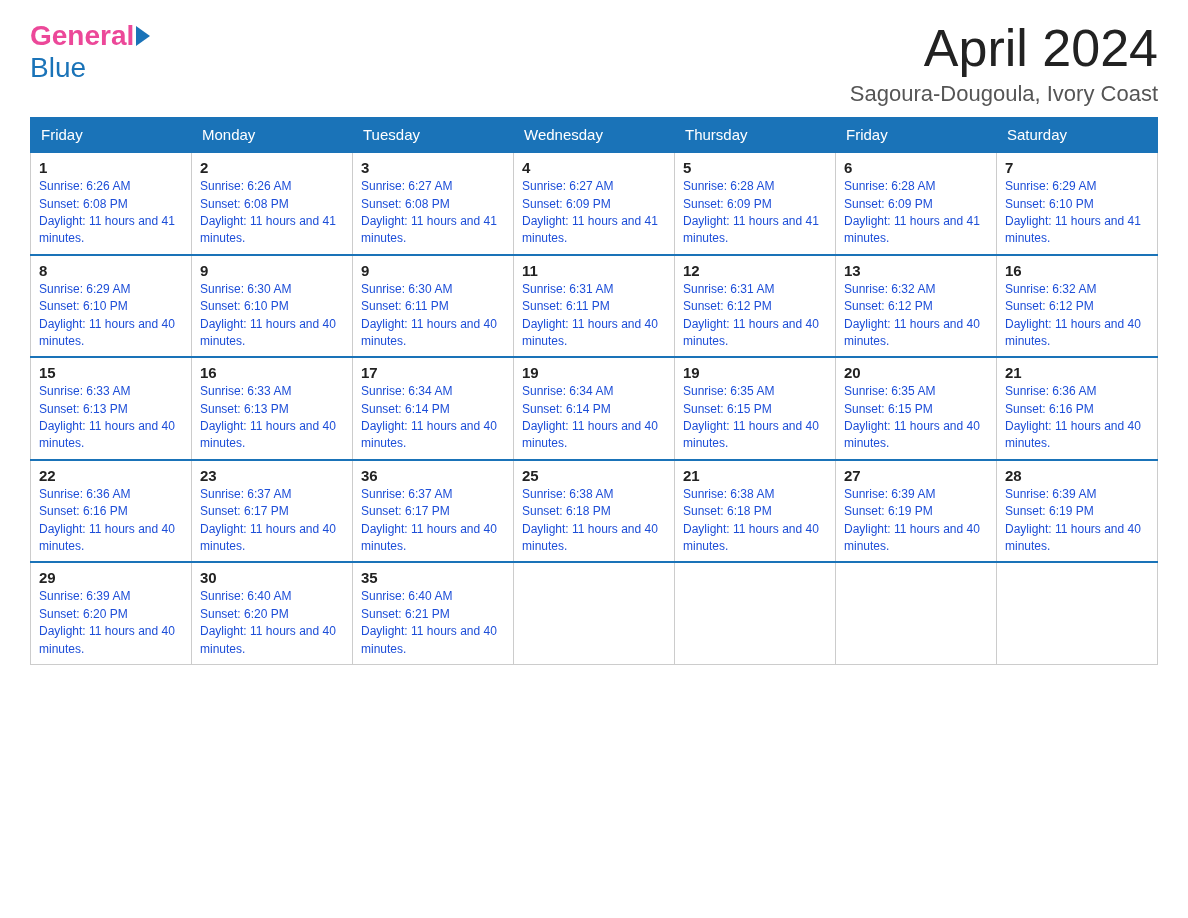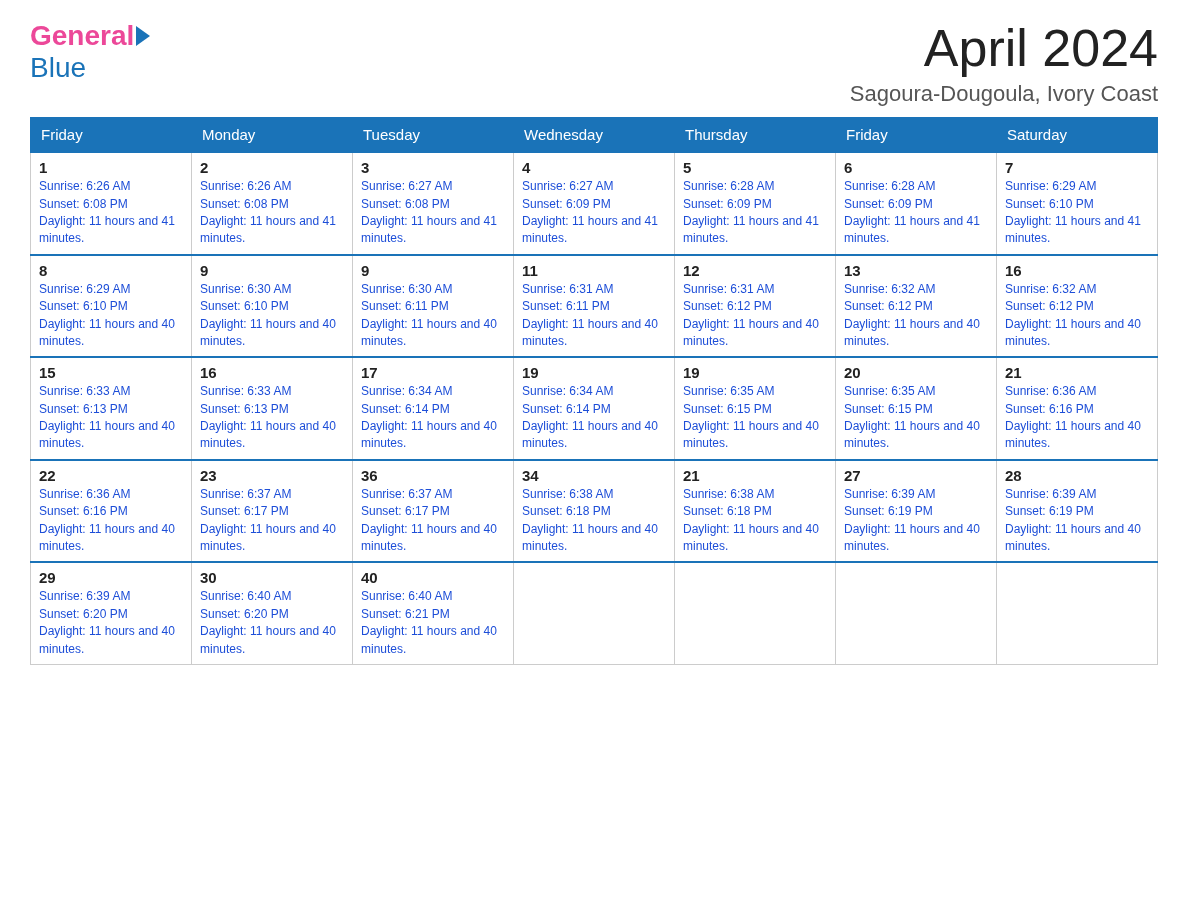--- a/index.html
+++ b/index.html
@@ -329,21 +329,21 @@
       </td>
         <td>
         <span class="day-number">36</span>
         <div class="day-info">
           Sunrise: 6:37 AM<br>
           Sunset: 6:17 PM<br>
           Daylight: 11 hours and 40 minutes.
         </div>
       </td>
         <td>
-        <span class="day-number">34</span>
+        <span class="day-number">25</span>
         <div class="day-info">
           Sunrise: 6:38 AM<br>
           Sunset: 6:18 PM<br>
           Daylight: 11 hours and 40 minutes.
         </div>
       </td>
         <td>
         <span class="day-number">21</span>
         <div class="day-info">
           Sunrise: 6:38 AM<br>
@@ -379,21 +379,21 @@
       </td>
         <td>
         <span class="day-number">30</span>
         <div class="day-info">
           Sunrise: 6:40 AM<br>
           Sunset: 6:20 PM<br>
           Daylight: 11 hours and 40 minutes.
         </div>
       </td>
         <td>
-        <span class="day-number">40</span>
+        <span class="day-number">35</span>
         <div class="day-info">
           Sunrise: 6:40 AM<br>
           Sunset: 6:21 PM<br>
           Daylight: 11 hours and 40 minutes.
         </div>
       </td>
         <td class="empty-cell"></td>
         <td class="empty-cell"></td>
         <td class="empty-cell"></td>
         <td class="empty-cell"></td>

